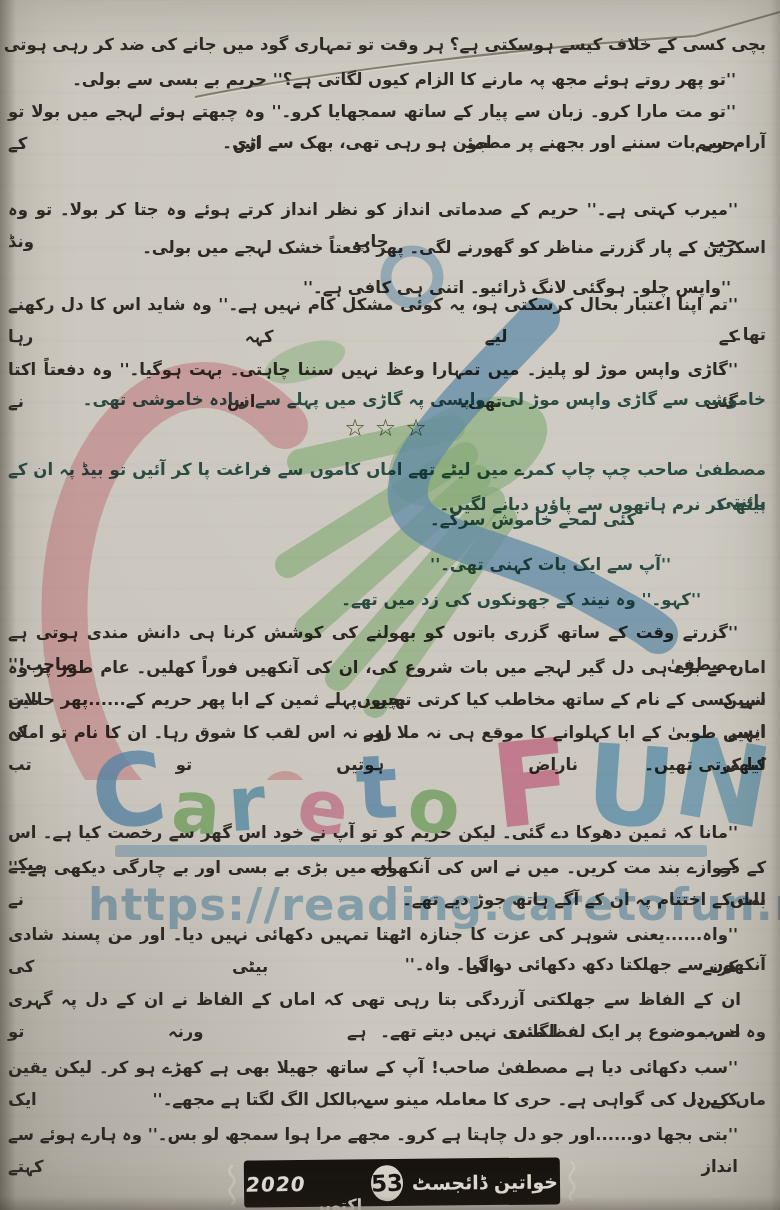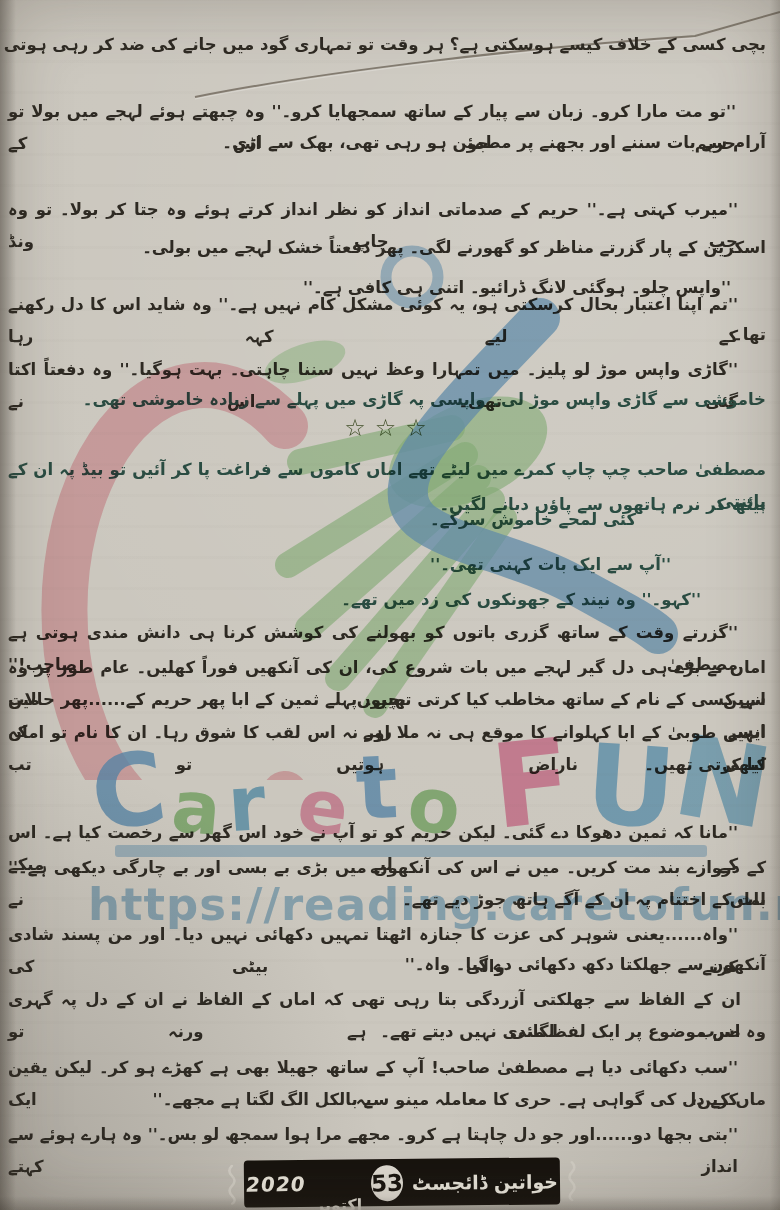--- a/index.html
+++ b/index.html
@@ -73,20 +73,21 @@
 <body>
 
 <div class="page">
 
   <svg width="780" height="120" style="position:absolute;left:0;top:0;" viewBox="0 0 780 120">
     <path d="M195,97 C320,72 520,48 695,36 L780,12" fill="none" stroke="rgba(82,72,58,.6)" stroke-width="2"></path>
     <path d="M195,99 C320,74 520,50 695,38" fill="none" stroke="rgba(255,255,255,.25)" stroke-width="1"></path>
   </svg>
 
   <div class="line" style="top:29px">بچی کسی کے خلاف کیسے ہوسکتی ہے؟ ہر وقت تو تمہاری گود میں جانے کی ضد کر رہی ہوتی ہے۔''</div>
+  <div class="line" style="top:64px;padding-right:30px">''تو پھر روتے ہوئے مجھ پہ مارنے کا الزام کیوں لگاتی ہے؟'' حریم بے بسی سے بولی۔</div>
   <div class="line fill" style="top:96px;padding-right:30px">''تو مت مارا کرو۔ زبان سے پیار کے ساتھ سمجھایا کرو۔'' وہ چبھتے ہوئے لہجے میں بولا تو حریم جو اس کے</div>
   <div class="line" style="top:127px">آرام سے بات سننے اور بجھنے پر مطمئن ہو رہی تھی، بھک سے اڑی۔</div>
   <div class="line fill" style="top:194px;padding-right:28px">''میرب کہتی ہے۔'' حریم کے صدماتی انداز کو نظر انداز کرتے ہوئے وہ جتا کر بولا۔ تو وہ چپ چاپ ونڈ</div>
   <div class="line" style="top:232px">اسکرین کے پار گزرتے مناظر کو گھورنے لگی۔ پھر دفعتاً خشک لہجے میں بولی۔</div>
   <div class="line" style="top:272px;padding-right:35px">''واپس چلو۔ ہوگئی لانگ ڈرائیو۔ اتنی ہی کافی ہے۔''</div>
   <div class="line fill" style="top:289px;padding-right:28px">''تم اپنا اعتبار بحال کرسکتی ہو، یہ کوئی مشکل کام نہیں ہے۔'' وہ شاید اس کا دل رکھنے کے لیے کہہ رہا</div>
   <div class="line" style="top:319px">تھا۔</div>
   <div class="line fill" style="top:354px;padding-right:28px">''گاڑی واپس موڑ لو پلیز۔ میں تمہارا وعظ نہیں سننا چاہتی۔ بہت ہوگیا۔'' وہ دفعتاً اکتا گئی تھی۔ اس نے</div>
   <div class="line teal" style="top:384px">خاموشی سے گاڑی واپس موڑ لی۔ واپسی پہ گاڑی میں پہلے سے زیادہ خاموشی تھی۔</div>
 

